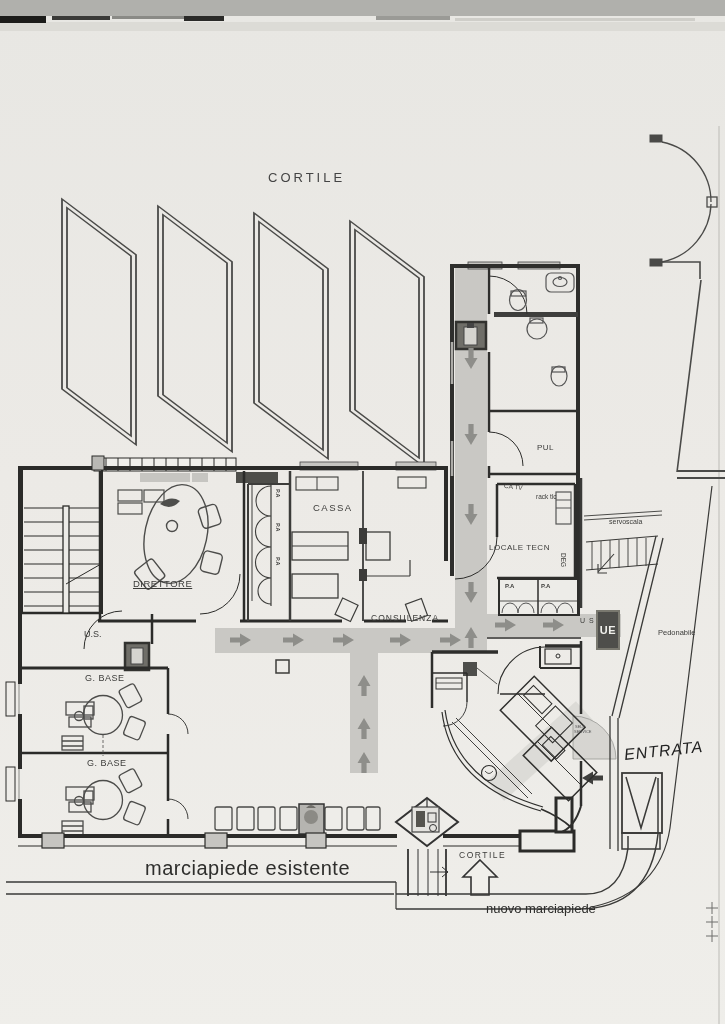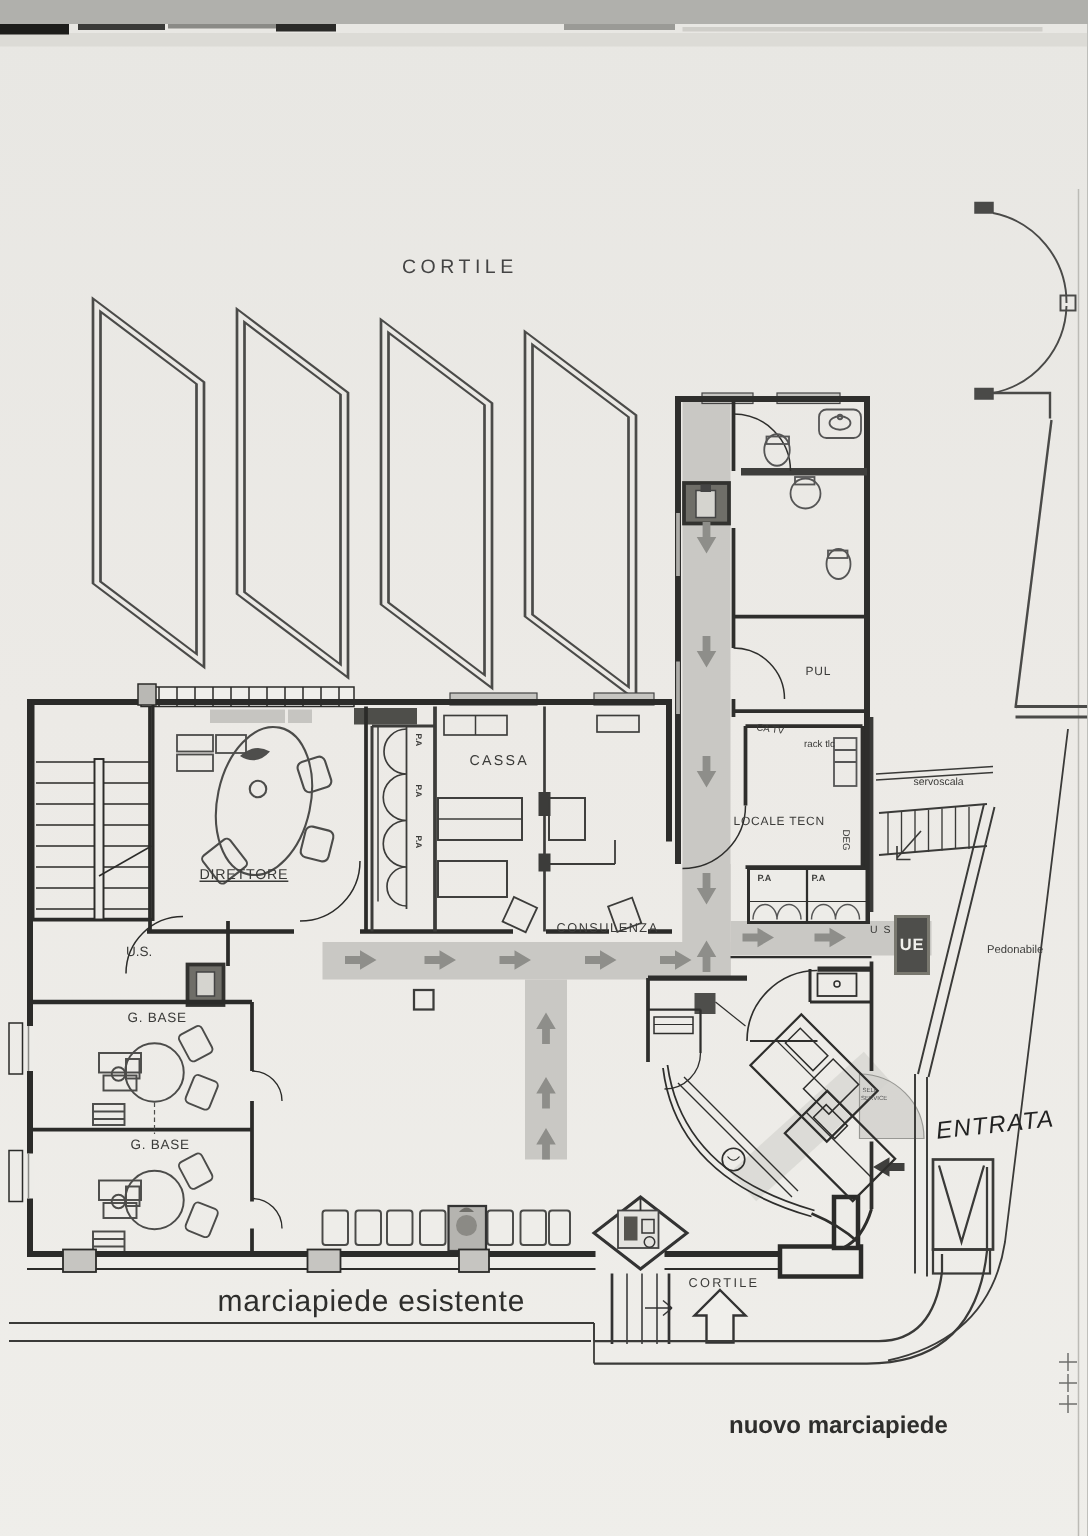--- a/index.html
+++ b/index.html
@@ -29,21 +29,21 @@
   .cassa{left:313px;top:487px;font-size:9.5px;letter-spacing:1.5px;text-align:right;}
   .direttore{left:133px;top:563px;font-size:9.5px;letter-spacing:.5px;text-decoration:underline;}
   .consulenza{left:371px;top:598px;font-size:8.5px;letter-spacing:1px;}
   .usdoor{left:84px;top:614px;font-size:9px;}
   .gbase1{left:85px;top:658px;font-size:9px;letter-spacing:.5px;}
   .gbase2{left:87px;top:743px;font-size:9px;letter-spacing:.5px;}
   .entrata{left:624px;top:727px;font-size:16px;letter-spacing:1px;color:#222;
     transform:rotate(-6deg);font-style:italic;font-weight:500;}
   .ingresso{left:459px;top:835px;font-size:8.5px;letter-spacing:1.5px;}
   .marcia{left:145px;top:842px;font-size:20px;letter-spacing:.5px;color:#2e2e2c;}
-  .nuovo{left:486px;top:927px;font-size:16px;color:#2e2e2c;font-weight:bold;}
+  .nuovo{left:486px;top:886px;font-size:13px;color:#2e2e2c;}
   .selfsrv{font-size:4px;color:#555;letter-spacing:0;}
   .ss1{left:575px;top:709px;} .ss2{left:574px;top:714px;}
 </style>
 </head>
 <body>
 
 <div class="page">
 <svg width="725" height="1024" viewBox="0 0 725 1024">
   <defs>
     <path id="arrR" d="M0,-2.6 L10,-2.6 10,-6.5 21,0 10,6.5 10,2.6 0,2.6 Z"></path>

